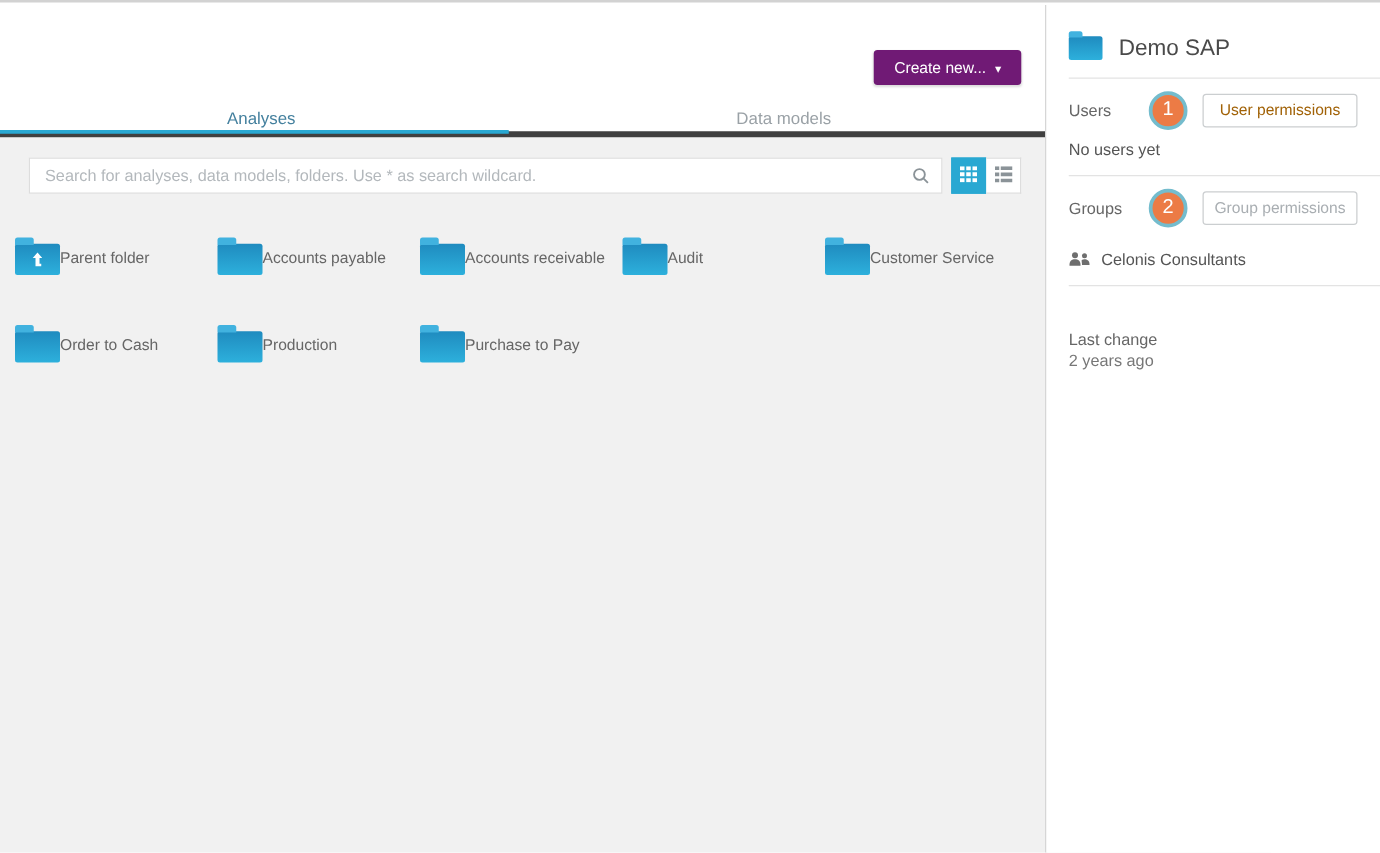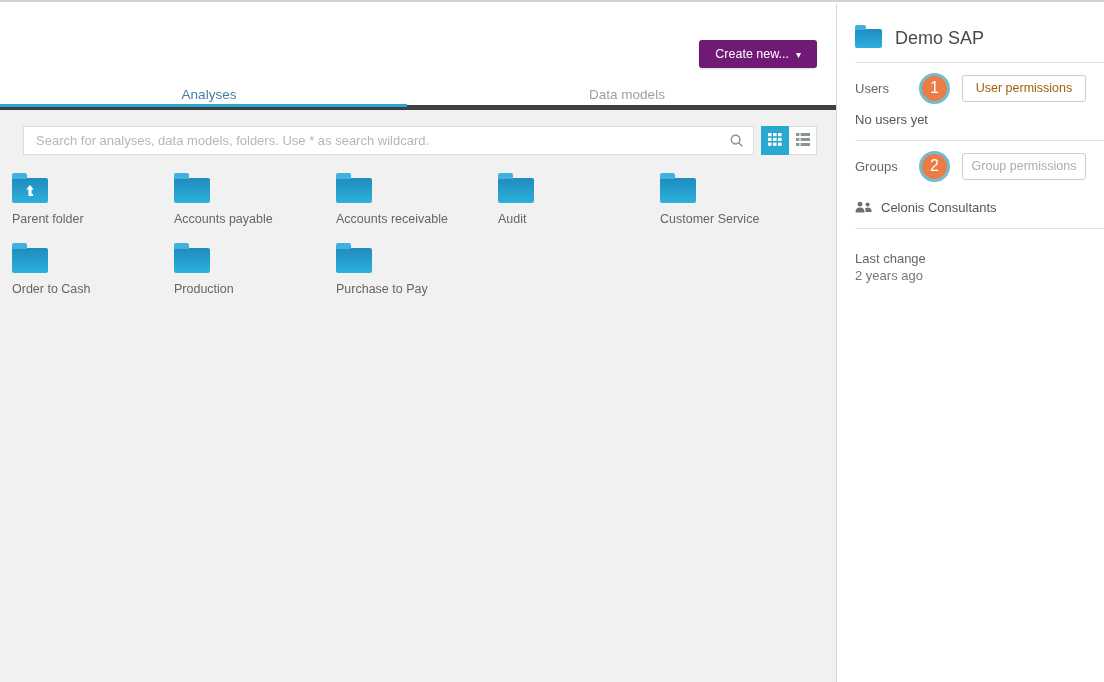--- a/index.html
+++ b/index.html
@@ -29,21 +29,21 @@
   .search-box input { width:100%; height:29px; border:1px solid #ddd; background:#fff; padding:0 34px 0 12px; font-size:13px; font-family:"Liberation Sans",sans-serif; color:#555; outline:none; }
   .search-box input::placeholder { color:#b3b8bc; }
   .search-ico { position:absolute; right:10px; top:7px; }
   .view-toggle { display:flex; }
   .vt-btn { width:28px; height:29px; border:1px solid #ddd; background:#fff; display:flex; align-items:center; justify-content:center; cursor:pointer; }
   .vt-btn + .vt-btn { border-left:none; }
   .vt-btn.active { background:#29a8d2; border-color:#29a8d2; }
 
   
   .folder-grid { position:absolute; left:12px; top:56px; width:812px; display:flex; flex-wrap:wrap; }
-  .folder-item { width:162px; height:70px; display:flex; flex-direction:column; align-items:flex-start; cursor:pointer; }
+  .folder-item { width:162px; height:70px; display:flex; flex-direction:row; align-items:center; cursor:pointer; }
   .f-icon { position:relative; width:36px; height:25px; margin-top:12px; background:linear-gradient(180deg,#1f8bbf 0%,#2db0dc 100%); border-radius:2px; display:flex; align-items:center; justify-content:center; }
   .f-icon::before { content:""; position:absolute; left:0; top:-5px; width:15px; height:6px; background:#41b2df; border-radius:2px 2px 0 0; }
   .f-label { margin-top:9px; font-size:12.5px; color:#666; white-space:nowrap; }
 
   
   .sidebar { position:absolute; left:838px; top:2px; width:266px; height:680px; background:#fff; padding-left:17px; }
   .sb-title-row { display:flex; align-items:center; margin-top:24px; }
   .sb-folder { position:relative; width:27px; height:19px; background:linear-gradient(180deg,#1f8bbf 0%,#2db0dc 100%); border-radius:2px; }
   .sb-folder::before { content:""; position:absolute; left:0; top:-4px; width:11px; height:5px; background:#41b2df; border-radius:2px 2px 0 0; }
   .sb-title { margin-left:13px; font-size:18px; color:#4a4a4a; }
@@ -53,21 +53,21 @@
   .star { display:inline-block; margin-top:4px; margin-left:8px; color:#f0a04c; font-size:15px; cursor:pointer; }
   .sb-hr { border:none; border-top:1px solid #e3e3e3; margin-top:13px; }
   .sb-perm-row { display:flex; align-items:center; margin-top:4px; height:42px; }
   .sb-perm-label { width:64px; color:#666; }
   .callout { width:31px; height:31px; border-radius:50%; background:#ec7b45; border:3px solid #74bccd; color:#fff; display:flex; align-items:center; justify-content:center; font-size:16px; flex:0 0 auto; }
   .perm-btn { margin-left:12px; width:124px; height:27px; background:#fff; border:1px solid #cbced0; border-radius:3px; color:#a16207; font-size:12.5px; font-family:"Liberation Sans",sans-serif; cursor:pointer; }
   .perm-btn.lighter { color:#a9aeb2; }
   .sb-sub { margin-top:3px; color:#555; }
   .sb-group-row { display:flex; align-items:center; margin-top:13px; color:#555; }
   .sb-group-row svg { margin-right:8px; }
-  .sb-block { margin-top:21px; line-height:17px; }
+  .sb-block { margin-top:34px; line-height:17px; }
   .sb-block .lbl { color:#666; }
   .sb-block .val { color:#777; }
 </style>
 </head>
 <body>
 
 <div class="page">
 
   <div class="main">
 

